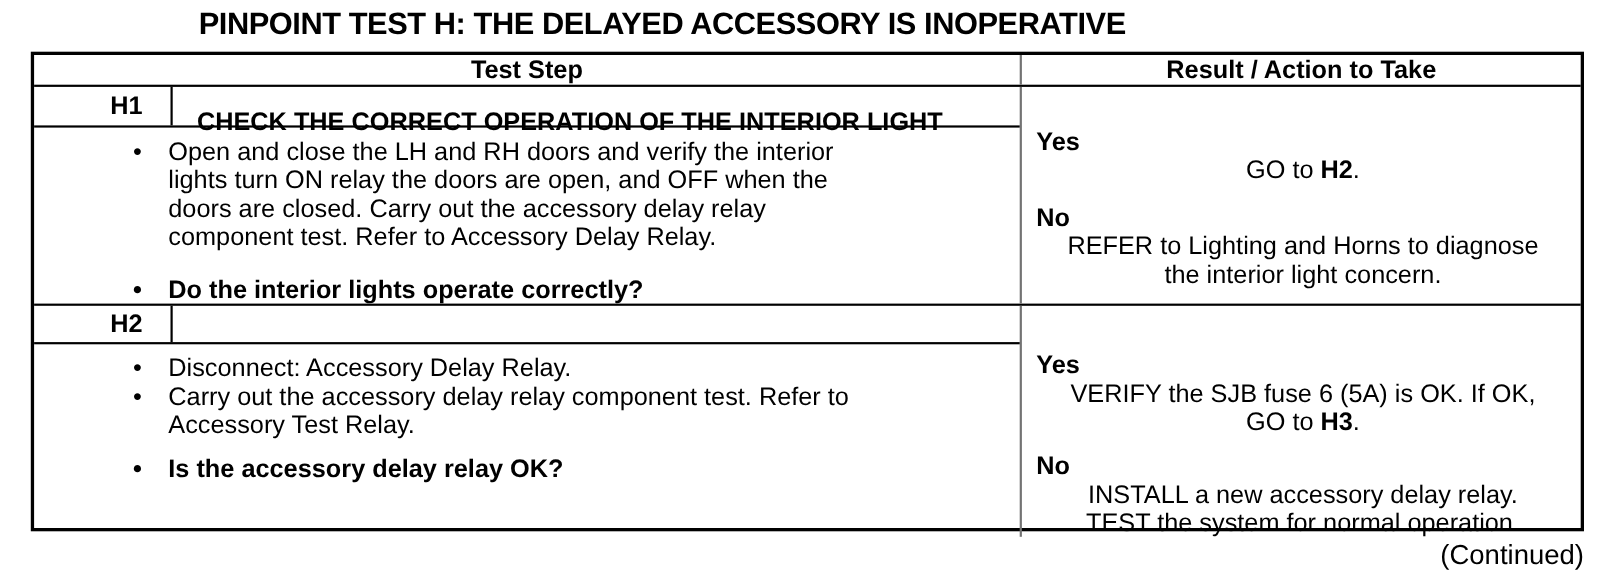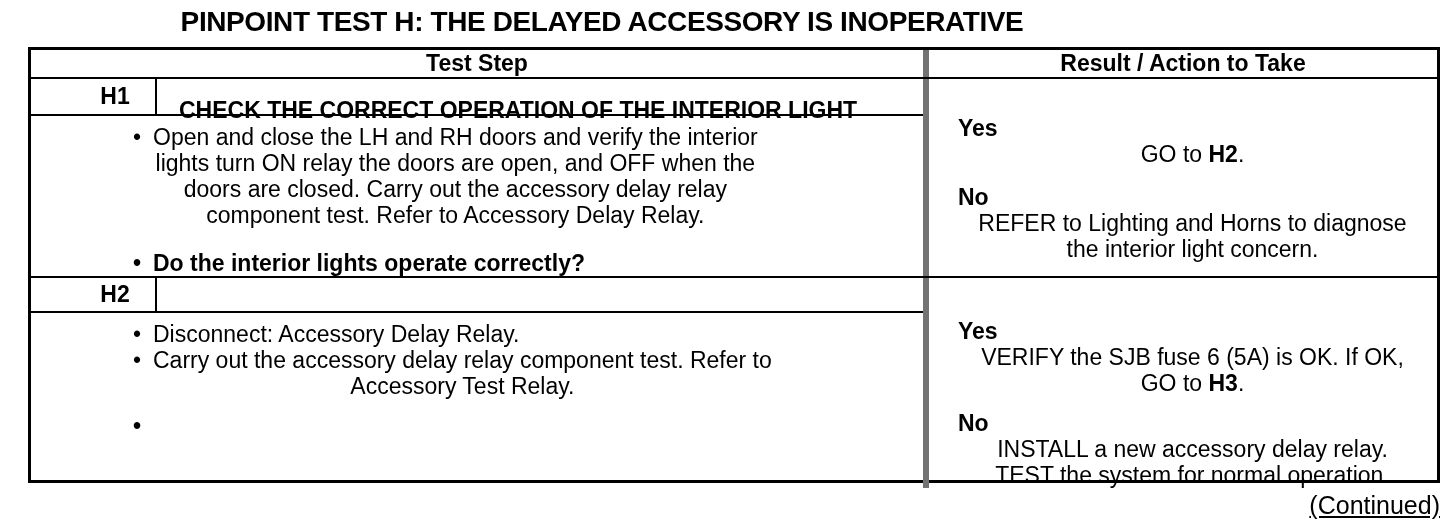--- a/index.html
+++ b/index.html
@@ -36,22 +36,21 @@
   }
   .trow { display: flex; width: 100%; }
   .header-row {
     height: 29px;
     border-bottom: 2px solid #000;
     flex: 0 0 auto;
   }
   .cell-left {
     width: 898px;
     flex: 0 0 auto;
-    border-right: 6px solid #737373;
-    text-align: center;
+    border-right: 2px solid #737373;
   }
   .cell-right { flex: 1 1 auto; }
   .th {
     display: flex;
     align-items: center;
     justify-content: center;
     font-weight: bold;
     font-size: 23px;
   }
   .block { flex: 0 0 auto; }
@@ -92,38 +91,37 @@
     width: 32px;
     flex: 0 0 auto;
   }
   .bullet-text { white-space: pre-line; }
   .question-item { font-weight: bold; }
   .q-gap-h1 { margin-top: 22px; }
   .q-gap-h2 { margin-top: 14px; }
   .result-cell {
     font-size: 23px;
     line-height: 26px;
-    padding-left: 29px;
+    padding-left: 13px;
     padding-right: 10px;
     border-radius: 20px;
   }
   .result-cell-h1 { padding-top: 36px; }
   .result-cell-h2 { padding-top: 40px; }
   .result-label { font-weight: bold; }
   .no-label-h1 { margin-top: 17px; }
   .no-label-h2 { margin-top: 14px; }
   .result-text { white-space: pre-line; text-align: center; }
   .result-text b, .result-text strong { font-weight: bold; }
   .continued {
     position: absolute;
     top: 491px;
     right: 16px;
     font-size: 25px;
     white-space: nowrap;
-    text-decoration: underline;
   }
 </style>
 </head>
 <body>
 
 <div class="page-title">PINPOINT TEST H: THE DELAYED ACCESSORY IS INOPERATIVE</div>
 
 <div class="ptable">
 
   <div class="trow header-row">
@@ -170,20 +168,21 @@
           <span class="bullet">•</span>
           <span class="bullet-text">Disconnect: Accessory Delay Relay.</span>
         </div>
         <div class="bullet-item">
           <span class="bullet">•</span>
           <span class="bullet-text">Carry out the accessory delay relay component test. Refer to
 Accessory Test Relay.</span>
         </div>
         <div class="bullet-item question-item q-gap-h2">
           <span class="bullet">•</span>
+          <span class="bullet-text">Is the accessory delay relay OK?</span>
         </div>
       </div>
     </div>
     <div class="cell-right result-cell result-cell-h2">
       <div class="result-label">Yes</div>
       <div class="result-text"><span>VERIFY the SJB fuse 6 (5A) is OK. If OK,
 GO to </span><b>H3</b><span>.</span></div>
       <div class="result-label no-label-h2">No</div>
       <div class="result-text">INSTALL a new accessory delay relay.
 TEST the system for normal operation.</div>

